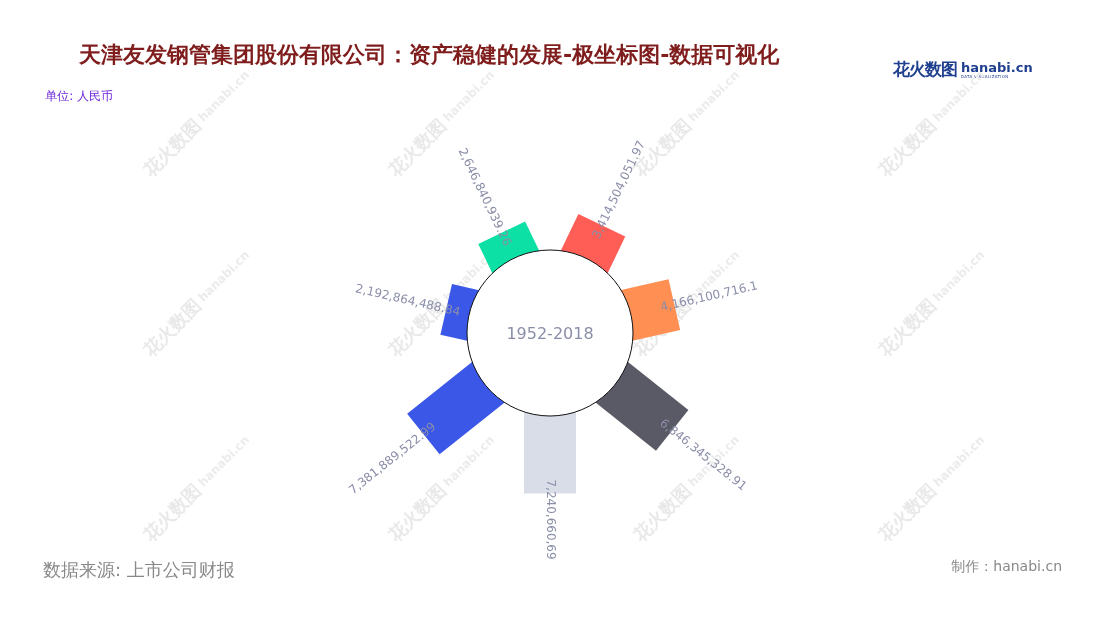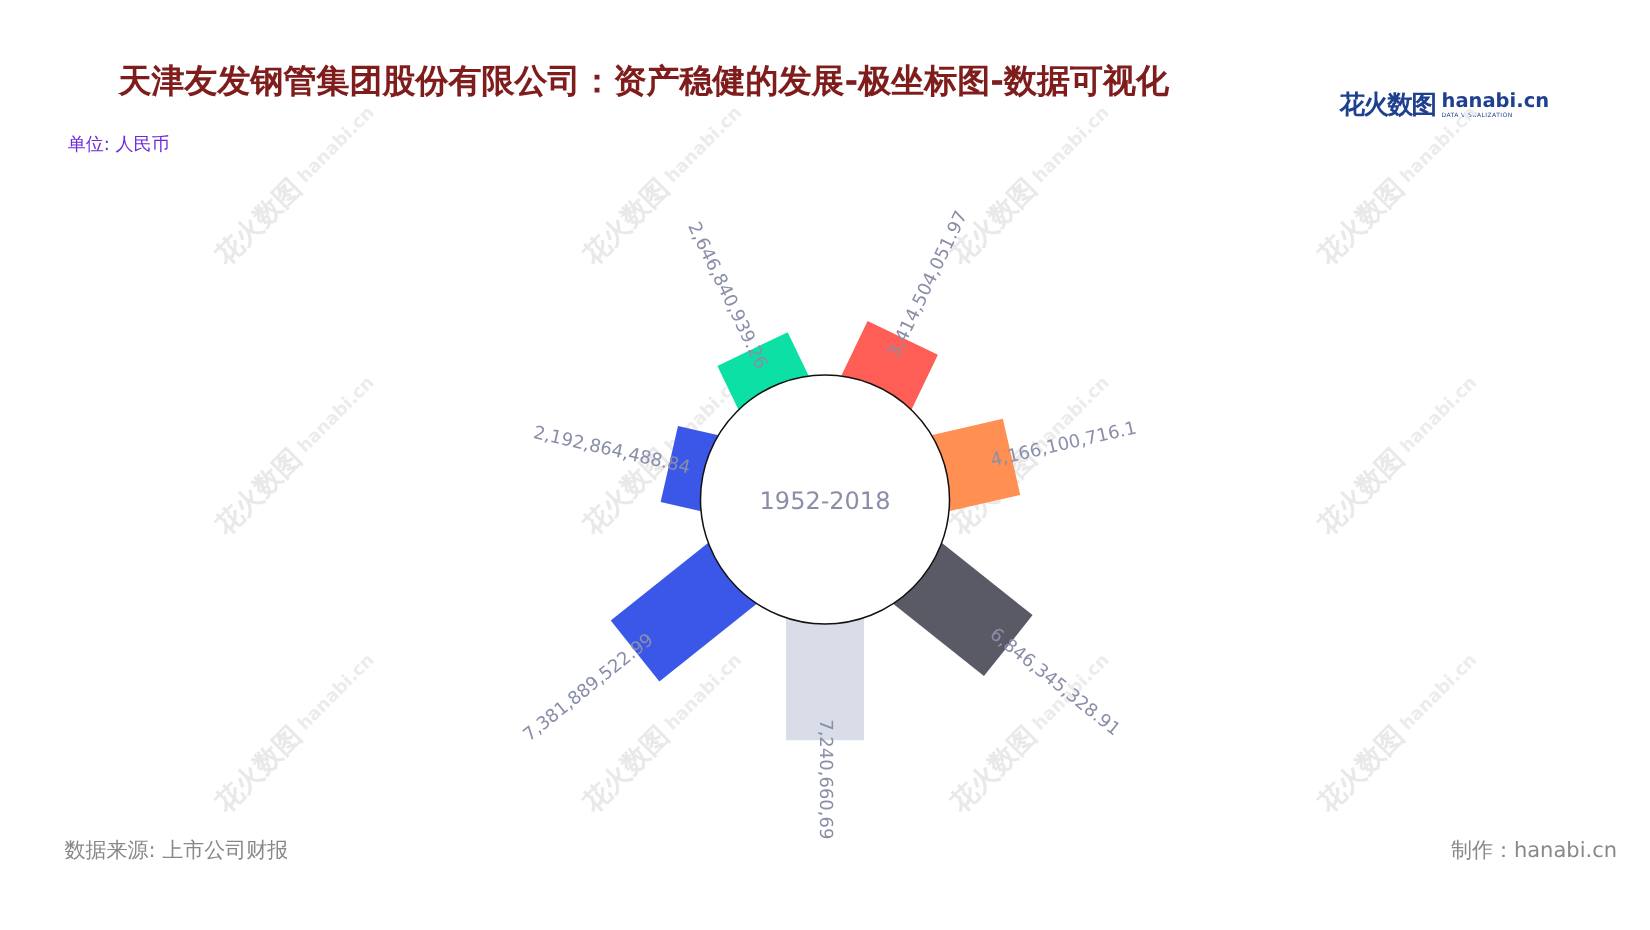--- a/index.html
+++ b/index.html
@@ -8,22 +8,22 @@
   .title { position: absolute; left: 43px; top: 40px; width: 750px;
            font-size: 22px; line-height: 30px; color: #7f1d1d; font-weight: 700; margin-left: 36px; }
   .unit { position: absolute; left: 43px; top: 88px; width: 70px;
           font-size: 12px; line-height: 16px; color: #6d28d9; text-align: right; }
   .logo { position: absolute; left: 893px; top: 58px; display: flex; align-items: center; gap: 4px; }
   .logo-cn { font-size: 17px; font-weight: 700; color: #1f3f8f; letter-spacing: -1px; }
   .logo-cn .light { font-weight: 700; }
   .logo-en { display: flex; flex-direction: column; line-height: 1; }
   .logo-en .main { font-size: 13px; font-weight: 700; color: #1f3f8f; }
   .logo-en .sub { font-size: 4px; color: #1f3f8f; letter-spacing: 0.3px; margin-top: 1px; }
-  .footer-left { position: absolute; left: 43px; top: 558px; font-size: 14px; color: #888888; }
-  .footer-right { position: absolute; right: 22px; top: 558px; font-size: 14px; color: #888888; }
+  .footer-left { position: absolute; left: 43px; top: 558px; font-size: 18px; color: #888888; }
+  .footer-right { position: absolute; right: 38px; top: 558px; font-size: 14px; color: #888888; }
   svg.chart { position: absolute; left: 0; top: 0; }
   .wm { fill: #e9e9e9; font-size: 18px; font-weight: 700; }
   .wm-en { fill: #ececec; font-size: 12px; font-weight: 700; }
 </style>
 </head>
 <body>
 
 <div class="title">天津友发钢管集团股份有限公司：资产稳健的发展-极坐标图-数据可视化</div>
 <div class="unit">单位: 人民币</div>
 

